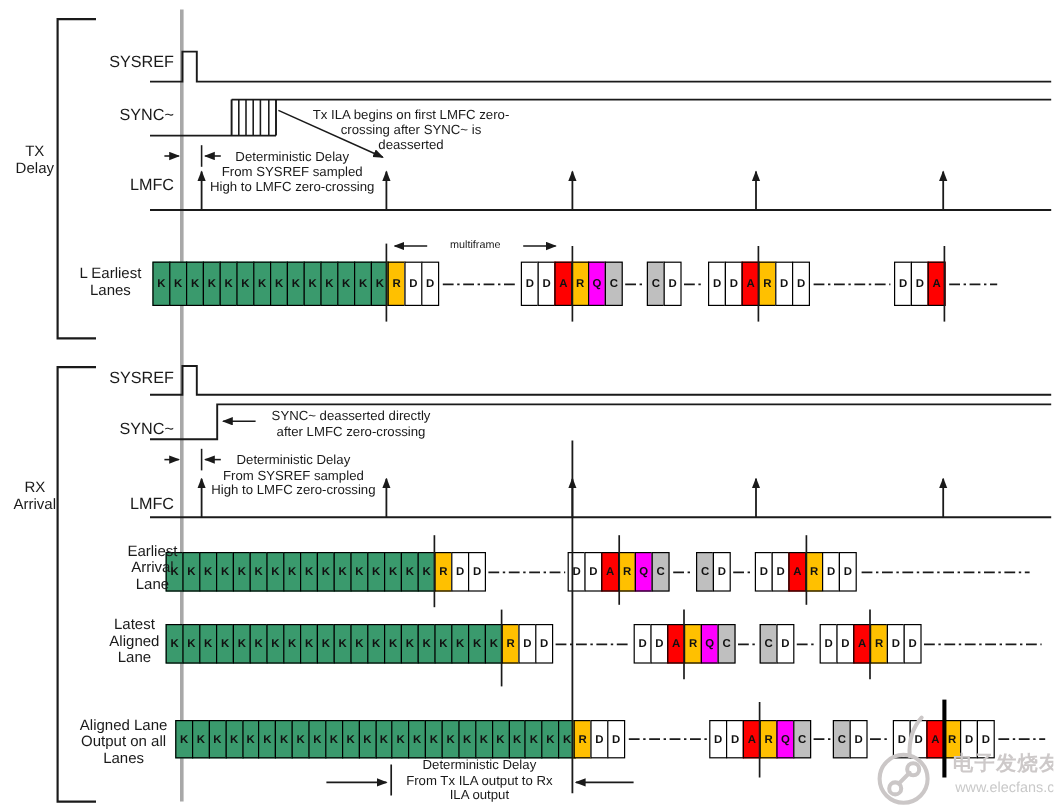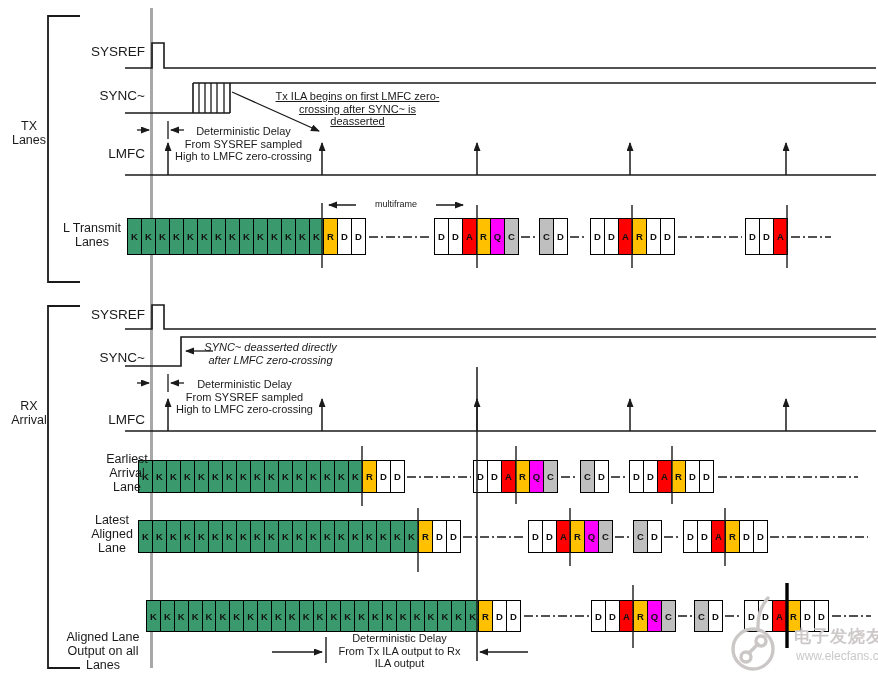--- a/index.html
+++ b/index.html
@@ -126,49 +126,49 @@
       <line x1="570" y1="508" x2="570" y2="566"></line>
       <line x1="725" y1="508" x2="725" y2="566"></line>
       <line x1="633" y1="585" x2="633" y2="648"></line>
       <line x1="326" y1="637" x2="326" y2="663"></line>
     </g>
     <line x1="477" y1="367" x2="477" y2="661" stroke="#1a1a1a" stroke-width="1.5"></line>
     <line x1="787" y1="583" x2="787" y2="648" stroke="#000" stroke-width="3.4"></line>
   </svg>
 
   <div class="lbl dev-lbl" style="left:0;top:119;left:0px;top:119px;width:58px;">TX
-Lanes</div>
+Delay</div>
   <div class="lbl dev-lbl" style="left:0px;top:399px;width:58px;">RX
 Arrival</div>
 
   <div class="lbl sig-lbl" style="left:45px;top:44px;width:100px;">SYSREF</div>
   <div class="lbl sig-lbl" style="left:45px;top:88px;width:100px;">SYNC~</div>
   <div class="lbl sig-lbl" style="left:45px;top:146px;width:100px;">LMFC</div>
   <div class="lbl sig-lbl" style="left:45px;top:307px;width:100px;">SYSREF</div>
   <div class="lbl sig-lbl" style="left:45px;top:350px;width:100px;">SYNC~</div>
   <div class="lbl sig-lbl" style="left:45px;top:412px;width:100px;">LMFC</div>
 
-  <div class="lbl ann" style="left:255px;top:90px;width:205px;text-decoration:underline;">Tx ILA begins on first LMFC zero-
+  <div class="lbl ann" style="left:240px;top:90px;width:205px;">Tx ILA begins on first LMFC zero-
 crossing after SYNC~ is
 deasserted</div>
   <div class="lbl ann" style="left:166px;top:125px;width:155px;">Deterministic Delay
 From SYSREF sampled
 High to LMFC zero-crossing</div>
   <div class="lbl ann ann-mf" style="left:356px;top:199px;width:80px;">multiframe</div>
-  <div class="lbl ann" style="left:198px;top:341px;width:145px;font-style:italic;">SYNC~ deasserted directly
+  <div class="lbl ann" style="left:220px;top:341px;width:145px;">SYNC~ deasserted directly
 after LMFC zero-crossing</div>
   <div class="lbl ann" style="left:167px;top:378px;width:155px;">Deterministic Delay
 From SYSREF sampled
 High to LMFC zero-crossing</div>
   <div class="lbl ann" style="left:337px;top:632px;width:125px;">Deterministic Delay
 From Tx ILA output to Rx
 ILA output</div>
 
   <div id="lanes-root">
-      <div class="lbl lane-lbl" style="left: 17px; top: 221px; width: 150px;">L Transmit
+      <div class="lbl lane-lbl" style="left: 17px; top: 221px; width: 150px;">L Earliest
 Lanes</div>
       <div class="lane-group" style="left: 127px; top: 218px; height: 37px;">
         <div class="sym" style="background: rgb(58, 154, 109);">K</div>
         <div class="sym" style="background: rgb(58, 154, 109);">K</div>
         <div class="sym" style="background: rgb(58, 154, 109);">K</div>
         <div class="sym" style="background: rgb(58, 154, 109);">K</div>
         <div class="sym" style="background: rgb(58, 154, 109);">K</div>
         <div class="sym" style="background: rgb(58, 154, 109);">K</div>
         <div class="sym" style="background: rgb(58, 154, 109);">K</div>
         <div class="sym" style="background: rgb(58, 154, 109);">K</div>
@@ -292,21 +292,21 @@
         <div class="sym" style="background: rgb(255, 255, 255);">D</div>
       </div>
       <div class="lane-group" style="left: 683px; top: 520px; height: 33px;">
         <div class="sym" style="background: rgb(255, 255, 255);">D</div>
         <div class="sym" style="background: rgb(255, 255, 255);">D</div>
         <div class="sym" style="background: rgb(255, 0, 0);">A</div>
         <div class="sym" style="background: rgb(255, 192, 0);">R</div>
         <div class="sym" style="background: rgb(255, 255, 255);">D</div>
         <div class="sym" style="background: rgb(255, 255, 255);">D</div>
       </div>
-      <div class="lbl lane-lbl" style="left: 28px; top: 630px; width: 150px;">Aligned Lane
+      <div class="lbl lane-lbl" style="left: 28px; top: 597px; width: 150px;">Aligned Lane
 Output on all
 Lanes</div>
       <div class="lane-group" style="left: 146px; top: 600px; height: 32px; width: 333px;">
         <div class="sym flex" style="background: rgb(58, 154, 109);">K</div>
         <div class="sym flex" style="background: rgb(58, 154, 109);">K</div>
         <div class="sym flex" style="background: rgb(58, 154, 109);">K</div>
         <div class="sym flex" style="background: rgb(58, 154, 109);">K</div>
         <div class="sym flex" style="background: rgb(58, 154, 109);">K</div>
         <div class="sym flex" style="background: rgb(58, 154, 109);">K</div>
         <div class="sym flex" style="background: rgb(58, 154, 109);">K</div>

